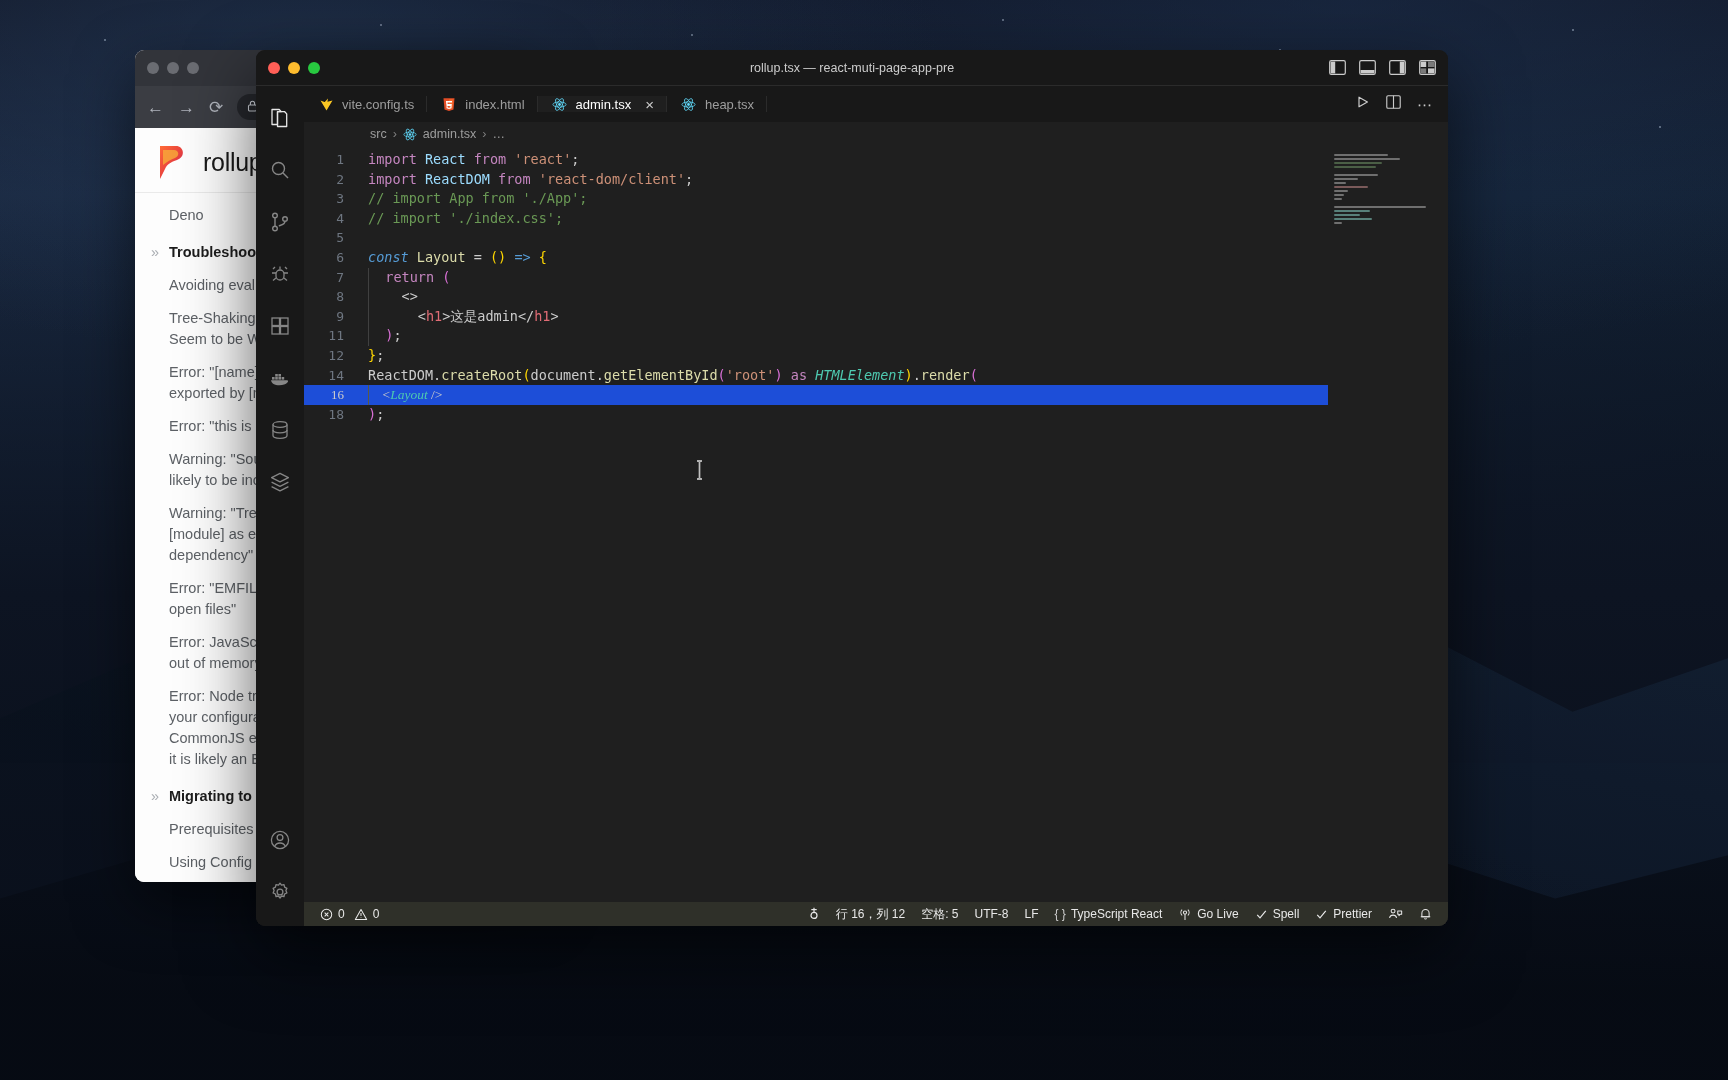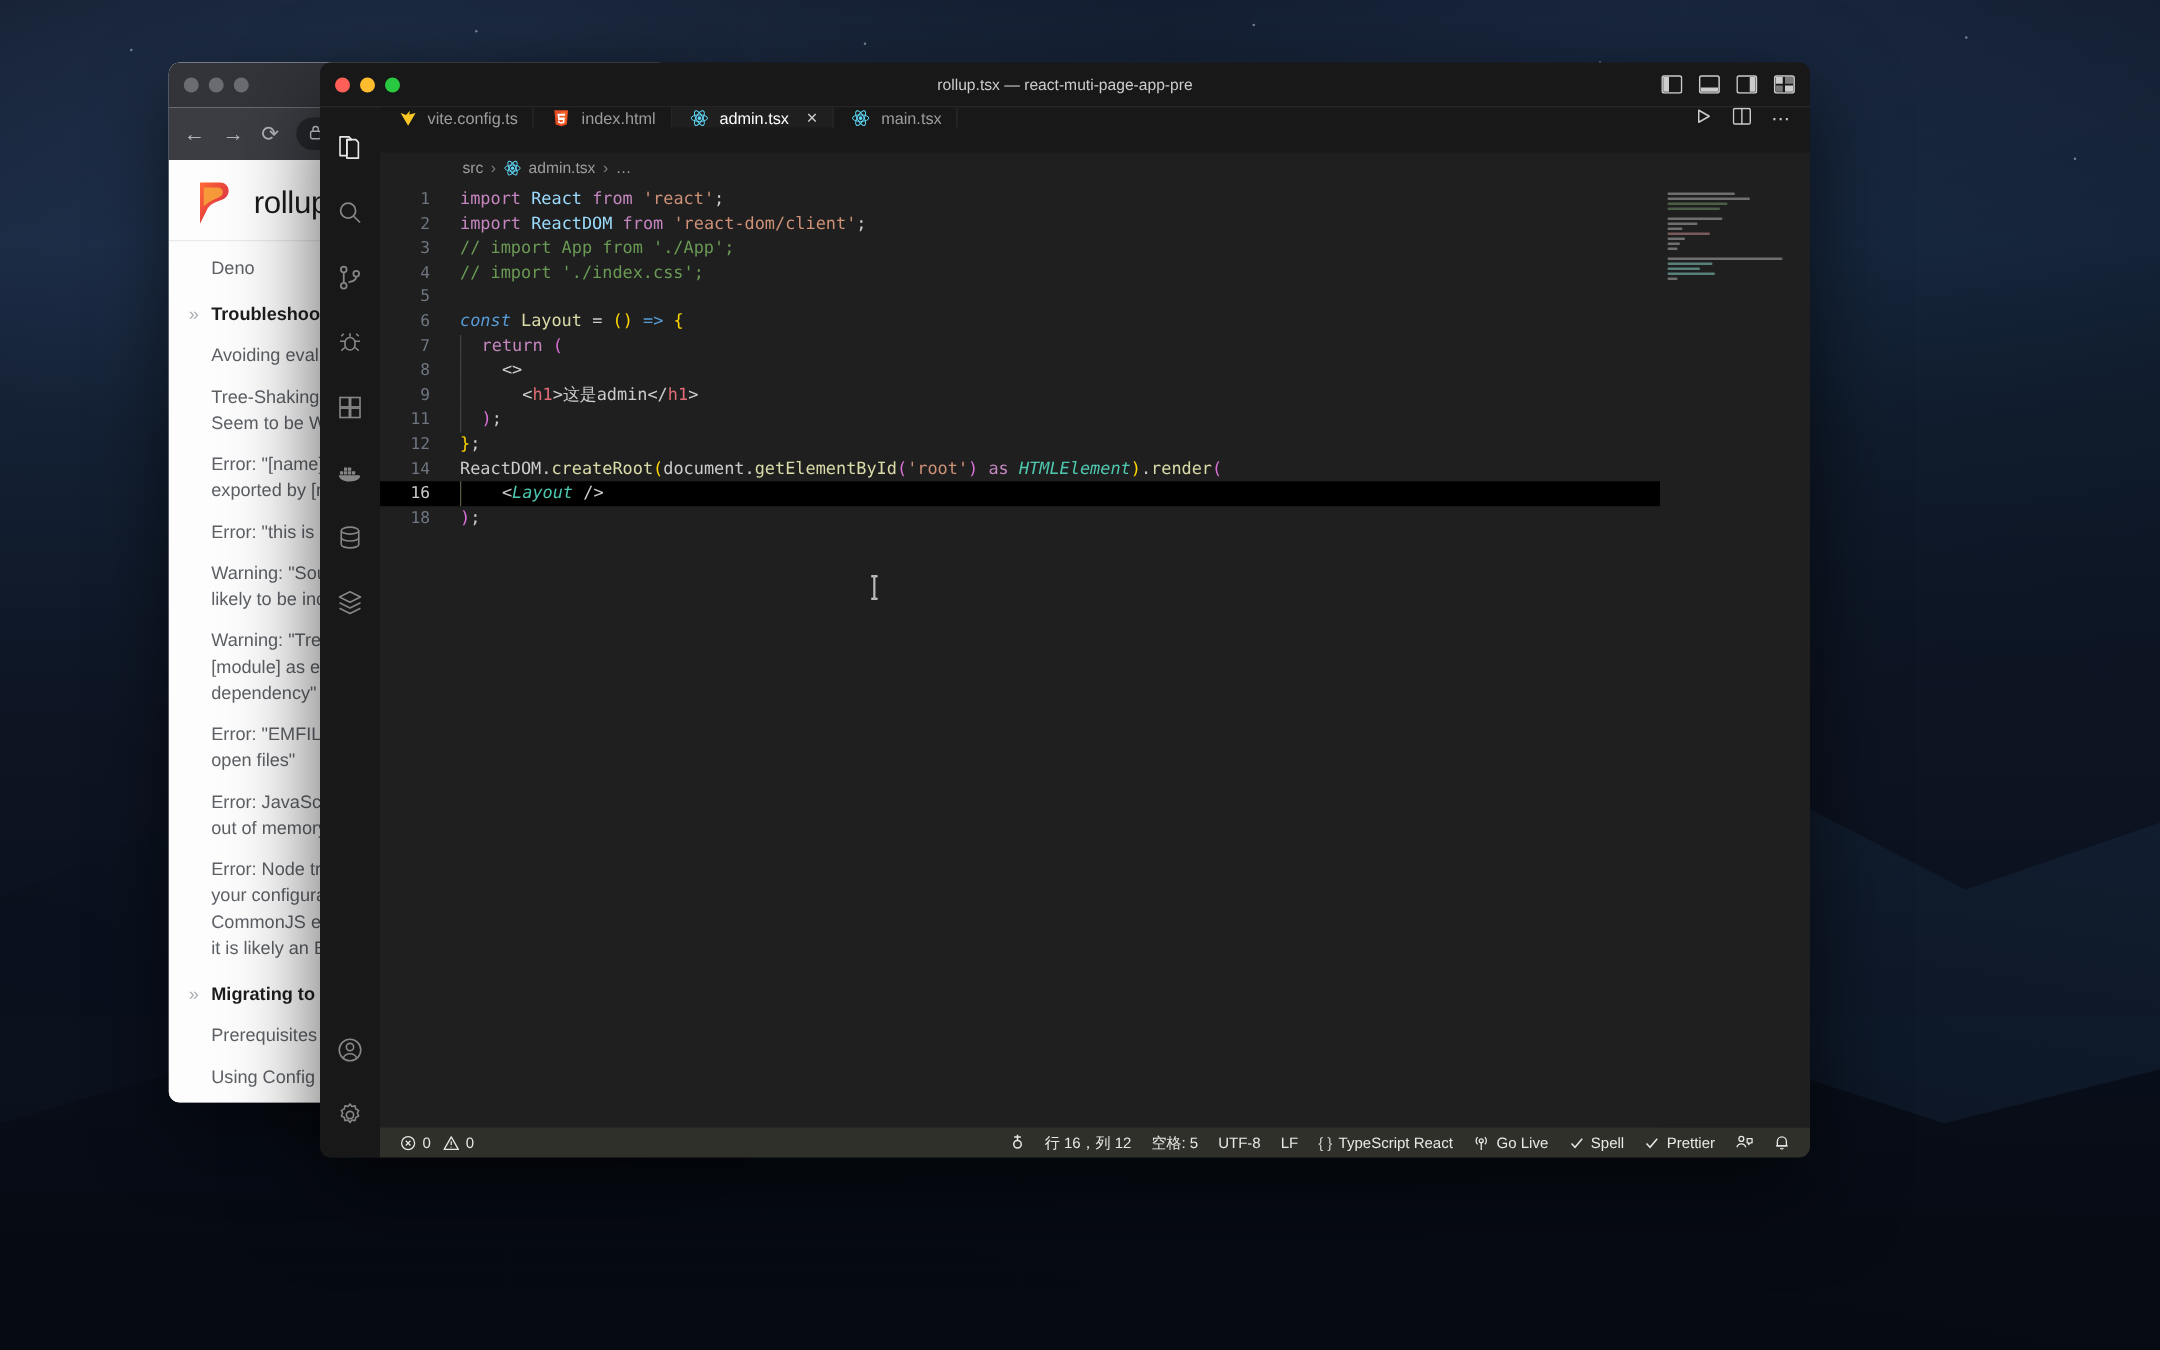--- a/index.html
+++ b/index.html
@@ -130,21 +130,21 @@
     width: 48px; height: 48px; display: flex; align-items: center; justify-content: center;
     color: #868686;
   }
   .ab-icon.active { color: #e7e7e7; }
   .ab-spacer { flex: 1; }
 
   
   .editor-area { flex: 1; display: flex; flex-direction: column; min-width: 0; background: #1f1f1f; }
 
   .tabsrow {
-    height: 36px; background: #181818; display: flex; align-items: flex-start; flex: none;
+    height: 36px; background: #181818; display: flex; align-items: center; flex: none;
     position: relative;
   }
   .tab {
     display: flex; align-items: center; gap: 8px;
     padding: 0 12px 0 14px; font-size: 13px; color: #9d9d9d;
     background: #181818; border-right: 1px solid #2b2b2b; min-width: 0;
     position: relative;
   }
   .tab.active { background: #1f1f1f; color: #ffffff; }
   .tab .ticon { width: 16px; height: 16px; flex: none; display:flex; align-items:center; justify-content:center;}
@@ -162,21 +162,21 @@
   .breadcrumbs .bc-icon { width: 14px; height: 14px; display:inline-flex; }
 
   .codewrap { flex: 1; position: relative; display: flex; min-height: 0; overflow: hidden; }
 
   .code {
     flex: 1; position: relative; padding-top: 4px;
     font-family: "DejaVu Sans Mono", "Liberation Mono", monospace;
     font-size: 13.5px; line-height: 19.6px;
   }
   .line { display: flex; height: 19.6px; position: relative; white-space: pre; }
-  .line.hl { background: #000000; }
+  .line.hl { background: #1d4ed8; font-family: Liberation Serif, serif; }
   .line .ln {
     width: 62px; flex: none; text-align: right; padding-right: 22px;
     color: #6e7681; font-size: 13px;
   }
   .line.cur .ln { color: #cccccc; }
   .line .lc { flex: 1; padding-left: 2px; color: #cccccc; }
 
   .indent { border-left: 1px solid #404040; display:inline-block; height: 19.6px; vertical-align: top; }
 
   
@@ -472,21 +472,21 @@
             <span class="ticon">
               <svg width="15" height="15" viewBox="0 0 16 16">
                 <circle cx="8" cy="8" r="1.5" fill="#61dafb"></circle>
                 <g fill="none" stroke="#61dafb" stroke-width="0.85">
                   <ellipse cx="8" cy="8" rx="7" ry="2.8"></ellipse>
                   <ellipse cx="8" cy="8" rx="7" ry="2.8" transform="rotate(60 8 8)"></ellipse>
                   <ellipse cx="8" cy="8" rx="7" ry="2.8" transform="rotate(120 8 8)"></ellipse>
                 </g>
               </svg>
             </span>
-            <span>main.tsx</span>
+            <span>heap.tsx</span>
           </div>
           <div class="tabs-actions">
             <span><svg width="14" height="14" viewBox="0 0 14 14" fill="none" stroke="#cccccc" stroke-width="1.2">
                 <path d="M3 2.2l8.4 4.8L3 11.8z" stroke-linejoin="round"></path>
               </svg></span>
             <span><svg width="15" height="14" viewBox="0 0 16 15" fill="none" stroke="#cccccc" stroke-width="1.2">
                 <rect x=".8" y=".8" width="14.4" height="13.4" rx="1.4"></rect>
                 <path d="M8 .8v13.4"></path>
               </svg></span>
             <span style="font-size:15px;line-height:1">⋯</span>

